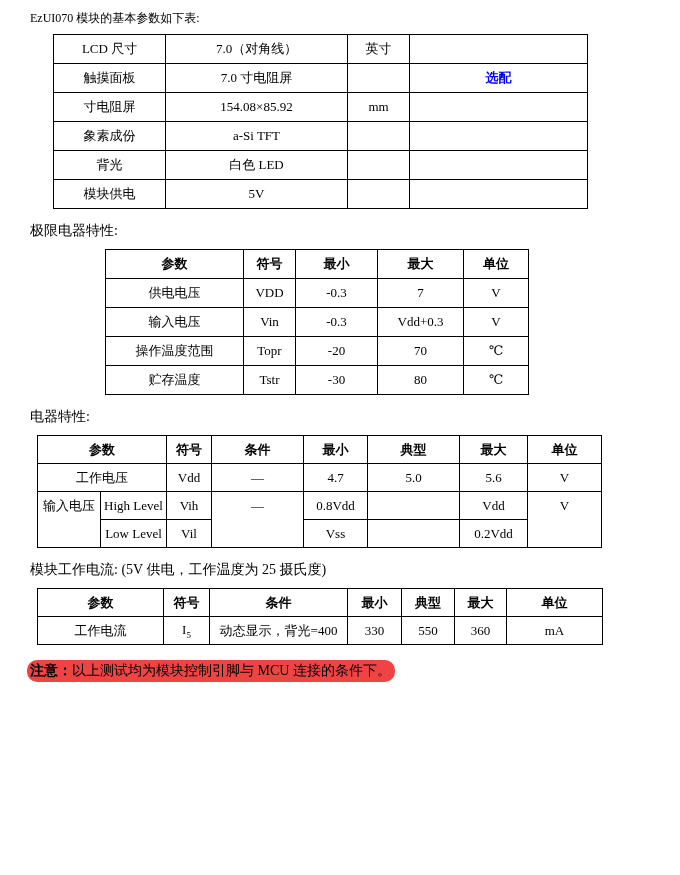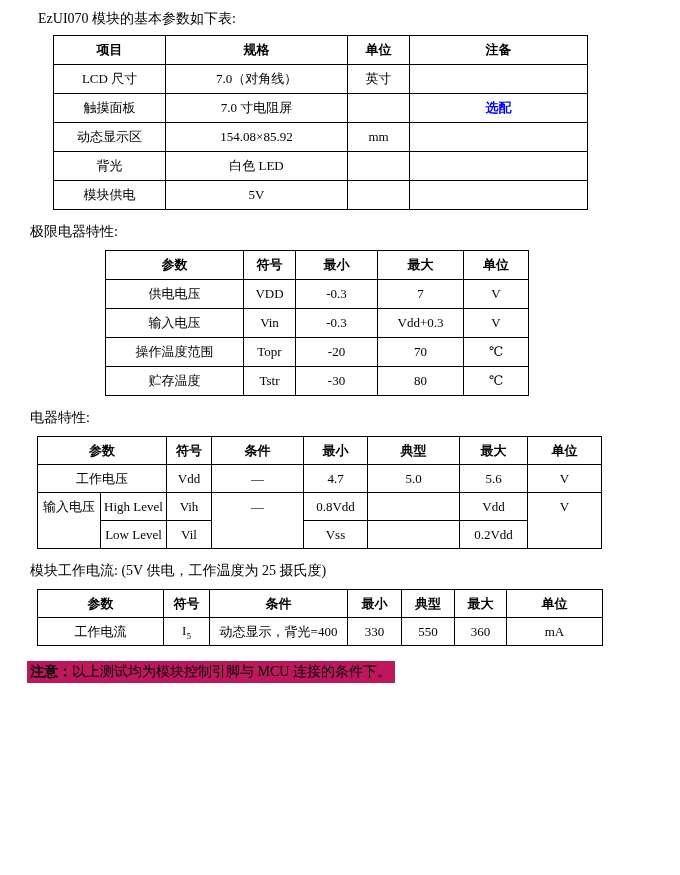--- a/index.html
+++ b/index.html
@@ -5,22 +5,22 @@
   * { box-sizing: border-box; }
   html, body { margin: 0; padding: 0; }
   body {
     width: 680px; height: 875px;
     background: #ffffff;
     font-family: "Liberation Serif", "DejaVu Serif", serif;
     color: #000000;
     padding: 10px 0 0 30px;
   }
   .doc-title {
-    font-size: 14px;
-    margin: 0 0 7px 8px;
+    font-size: 12px;
+    margin: 0 0 7px 0;
     font-weight: normal;
   }
   .section-heading {
     font-size: 14px;
     font-weight: normal;
     margin: 13px 12px 9px 0;
   }
   table {
     border-collapse: collapse;
     table-layout: fixed;
@@ -44,63 +44,64 @@
   .t-elec td { height: 28px; }
   .t-curr  { width: 565px; margin-left: 7px; }
   .t-curr td { height: 28px; }
   td.vtop { vertical-align: top; line-height: 27px; }
   td.opt  { color: #0000FF; font-weight: bold; margin-top: 29px; }
   sub { font-size: 9px; }
   .note {
     display: inline-block;
     margin-top: 15px;
     margin-left: -3px;
-    background: #be185d;
+    background: #ef4444;
     font-size: 14px;
     padding: 2px 4px 2px 3px;
+    border-radius: 10px;
   }
   .note-label { font-weight: bold; }
 </style>
 </head>
 <body>
 
 
 
 <p class="doc-title">EzUI070 模块的基本参数如下表:</p>
 
 <table class="t-basic">
   <colgroup>
       <col style="width:112px">
       <col style="width:182px">
       <col style="width:62px">
       <col style="width:178px">
     </colgroup>
   <tbody>
-      <tr class="hdr">
-    <td>项目</td>
-    <td>规格</td>
-    <td>单位</td>
-    <td>注备</td>
-  </tr>
   <tr>
     <td>LCD 尺寸</td>
     <td>7.0（对角线）</td>
     <td>英寸</td>
     <td></td>
   </tr>
   <tr>
     <td>触摸面板</td>
     <td>7.0 寸电阻屏</td>
     <td></td>
     <td class="opt">选配</td>
   </tr>
   <tr>
-    <td>动态显示区</td>
+    <td>寸电阻屏</td>
     <td>154.08×85.92</td>
     <td>mm</td>
+    <td></td>
+  </tr>
+  <tr>
+    <td>象素成份</td>
+    <td>a-Si TFT</td>
+    <td></td>
     <td></td>
   </tr>
   <tr>
     <td>背光</td>
     <td>白色 LED</td>
     <td></td>
     <td></td>
   </tr>
   <tr>
     <td>模块供电</td>

